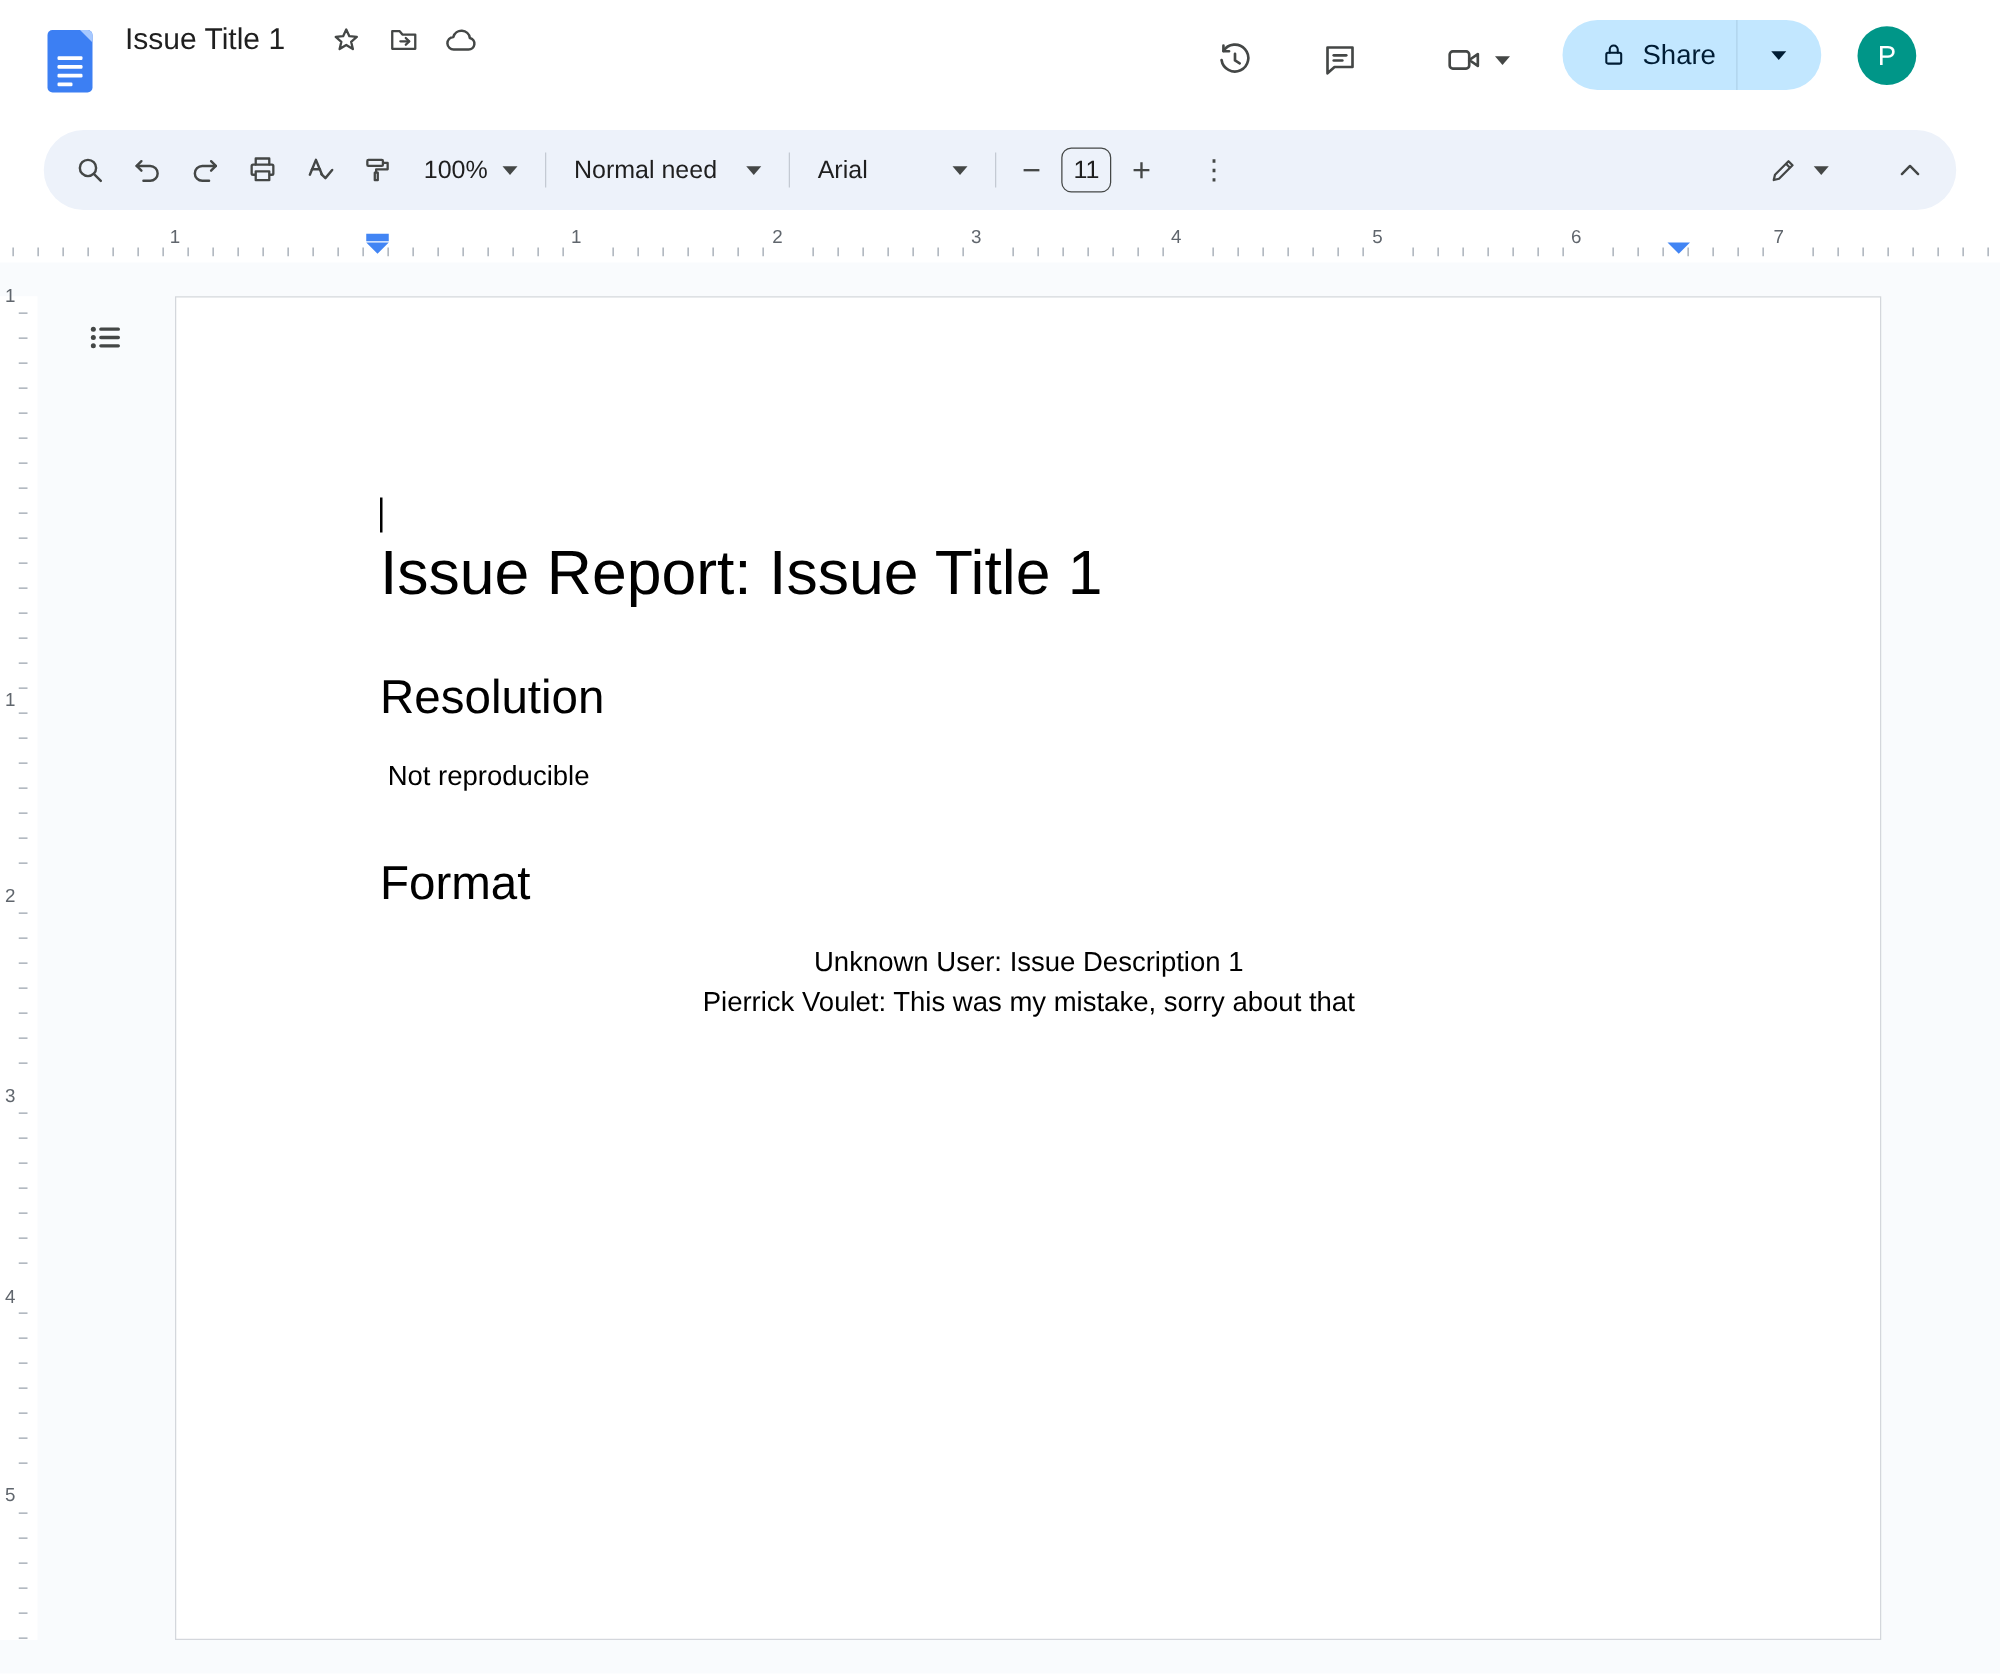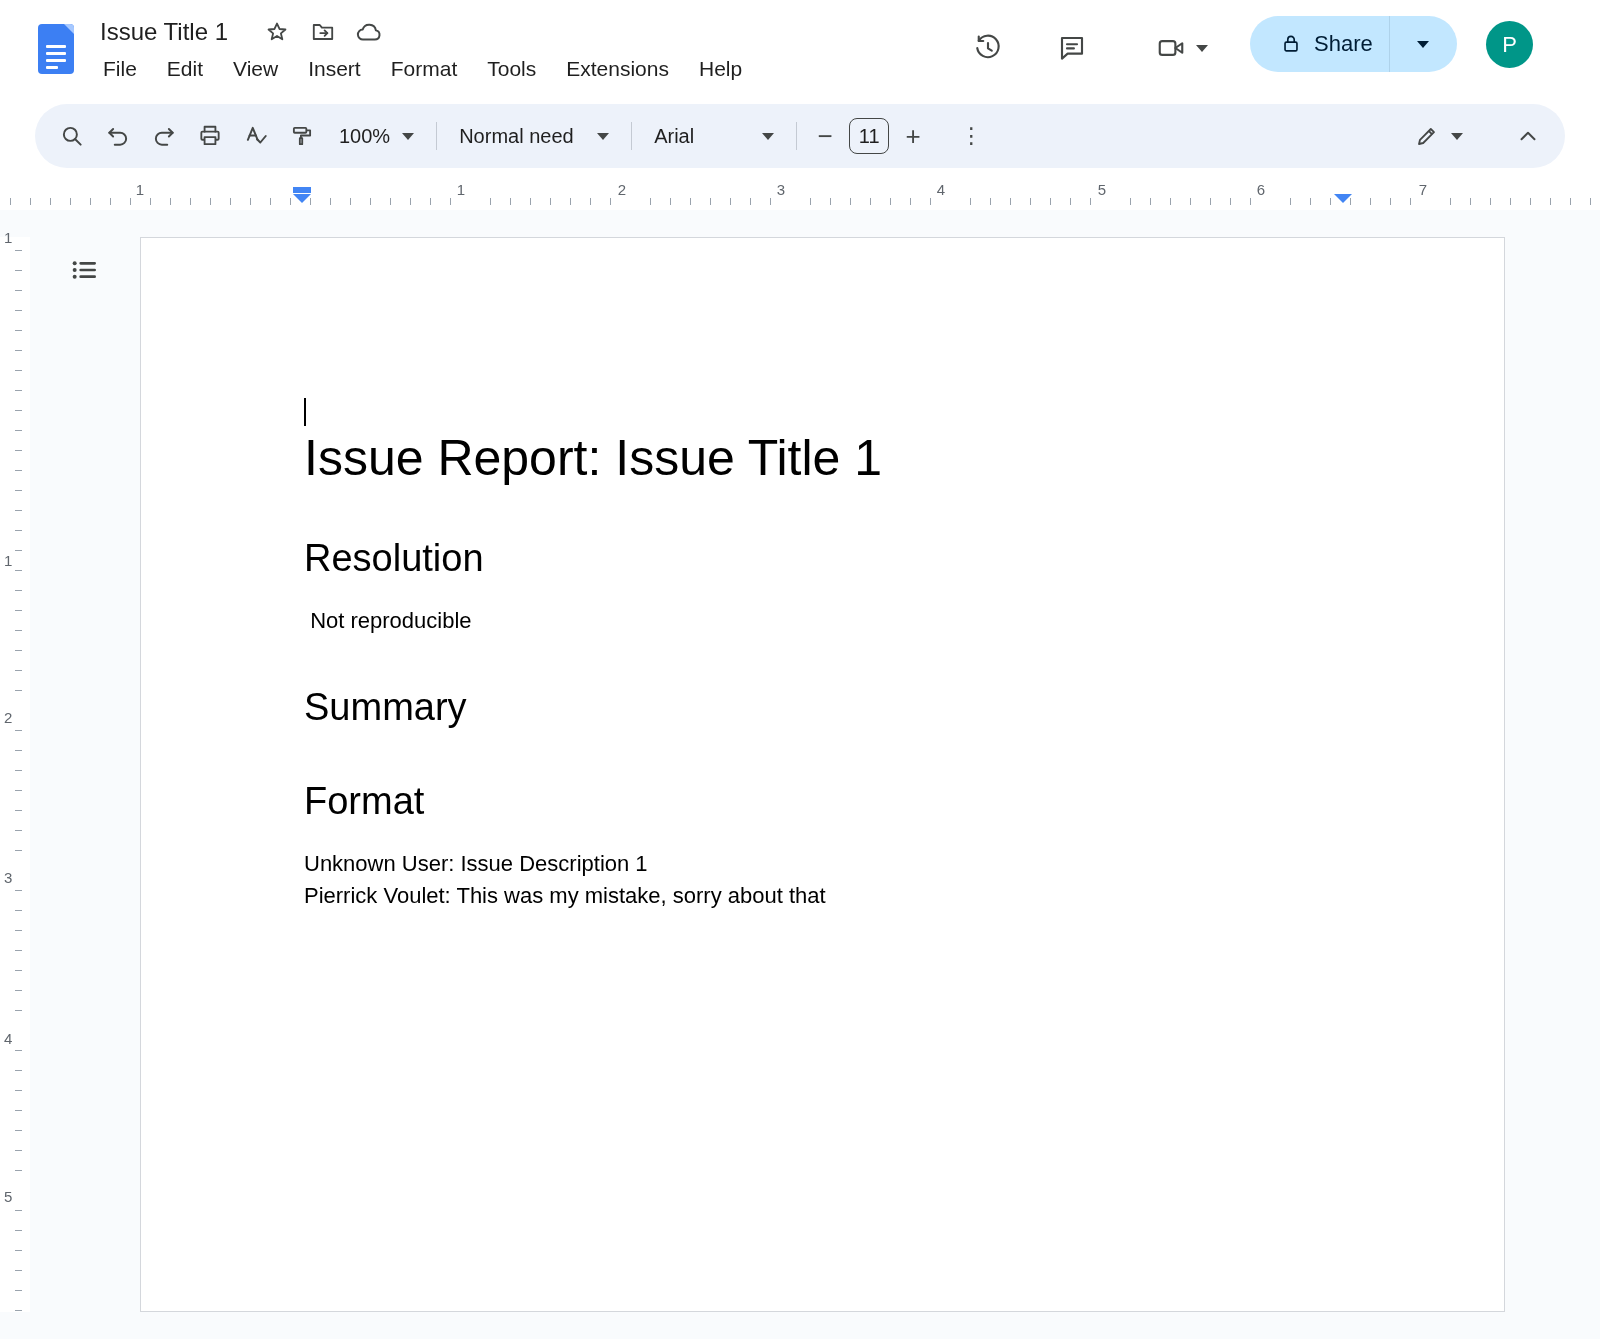--- a/index.html
+++ b/index.html
@@ -83,21 +83,21 @@
     background:#ffffff; border:1px solid #d4d7dc; }
   .page-content { padding:158px 162px 0 163px; color:#000; }
 
   .cursor-line { position:relative; height:32px; }
   .text-caret { position:absolute; left:0; top:2px; width:2px; height:28px; background:#000; }
 
   .doc-title { font-size:50px; line-height:60px; font-weight:400; color:#000; white-space:nowrap; }
   .doc-h1 { font-size:38px; line-height:48px; font-weight:400; color:#000; margin-top:46px; }
   .doc-h1.first { margin-top:62px; }
   .doc-p { font-size:22px; line-height:32px; color:#000; margin-top:23px; white-space:pre-wrap; }
-  .doc-p.line { margin-top:0; }
+  .doc-p.line { margin-top:0;text-align:center; }
   .doc-p.group-start { margin-top:23px; }
 </style>
 </head>
 <body>
 
 <div class="appbar">
 
   <div class="docs-logo">
     <div class="fold"></div>
     <div class="lines">
@@ -124,30 +124,20 @@
         </svg>
       </span>
       <span class="tibtn">
         <svg class="svgicon" width="28" height="28" viewBox="0 0 24 24" fill="none" stroke="#444746" stroke-width="1.7" stroke-linecap="round" stroke-linejoin="round">
           <path d="M7 18.5h10a4 4 0 0 0 .9-7.9A5.8 5.8 0 0 0 6.6 9.9 4.3 4.3 0 0 0 7 18.5z"></path>
         </svg>
       </span>
     </span>
   </div>
 
-  <nav class="menubar">
-    <span class="menu-item">File</span>
-    <span class="menu-item">Edit</span>
-    <span class="menu-item">View</span>
-    <span class="menu-item">Insert</span>
-    <span class="menu-item">Format</span>
-    <span class="menu-item">Tools</span>
-    <span class="menu-item">Extensions</span>
-    <span class="menu-item">Help</span>
-  </nav>
 
   <div class="hdr-iconbtn" style="left:962px; top:22px;">
     <svg class="svgicon" width="30" height="30" viewBox="0 0 24 24" fill="none" stroke="#444746" stroke-width="1.7" stroke-linecap="round" stroke-linejoin="round">
       <path d="M4.6 6.2A8.6 8.6 0 1 1 3.4 12"></path>
       <path d="M4.6 2.8v3.6h3.6"></path>
       <path d="M12 8v4.3l3 1.8"></path>
     </svg>
   </div>
 
   <div class="hdr-iconbtn" style="left:1046px; top:22px;">
@@ -387,21 +377,20 @@
       <div class="cursor-line">
         <span class="text-caret"></span>
       </div>
 
       <div class="doc-title">Issue Report: Issue Title 1</div>
 
 
       <div class="doc-h1">Resolution</div>
       <div class="doc-p"> Not reproducible</div>
 
-      <div class="doc-h1">Summary</div>
 
       <div class="doc-h1">Format</div>
       <div class="doc-p line group-start">Unknown User: Issue Description 1</div>
       <div class="doc-p line">Pierrick Voulet: This was my mistake, sorry about that</div>
 
     </div>
   </div>
 </div>
 
 <div class="ruler-v">

